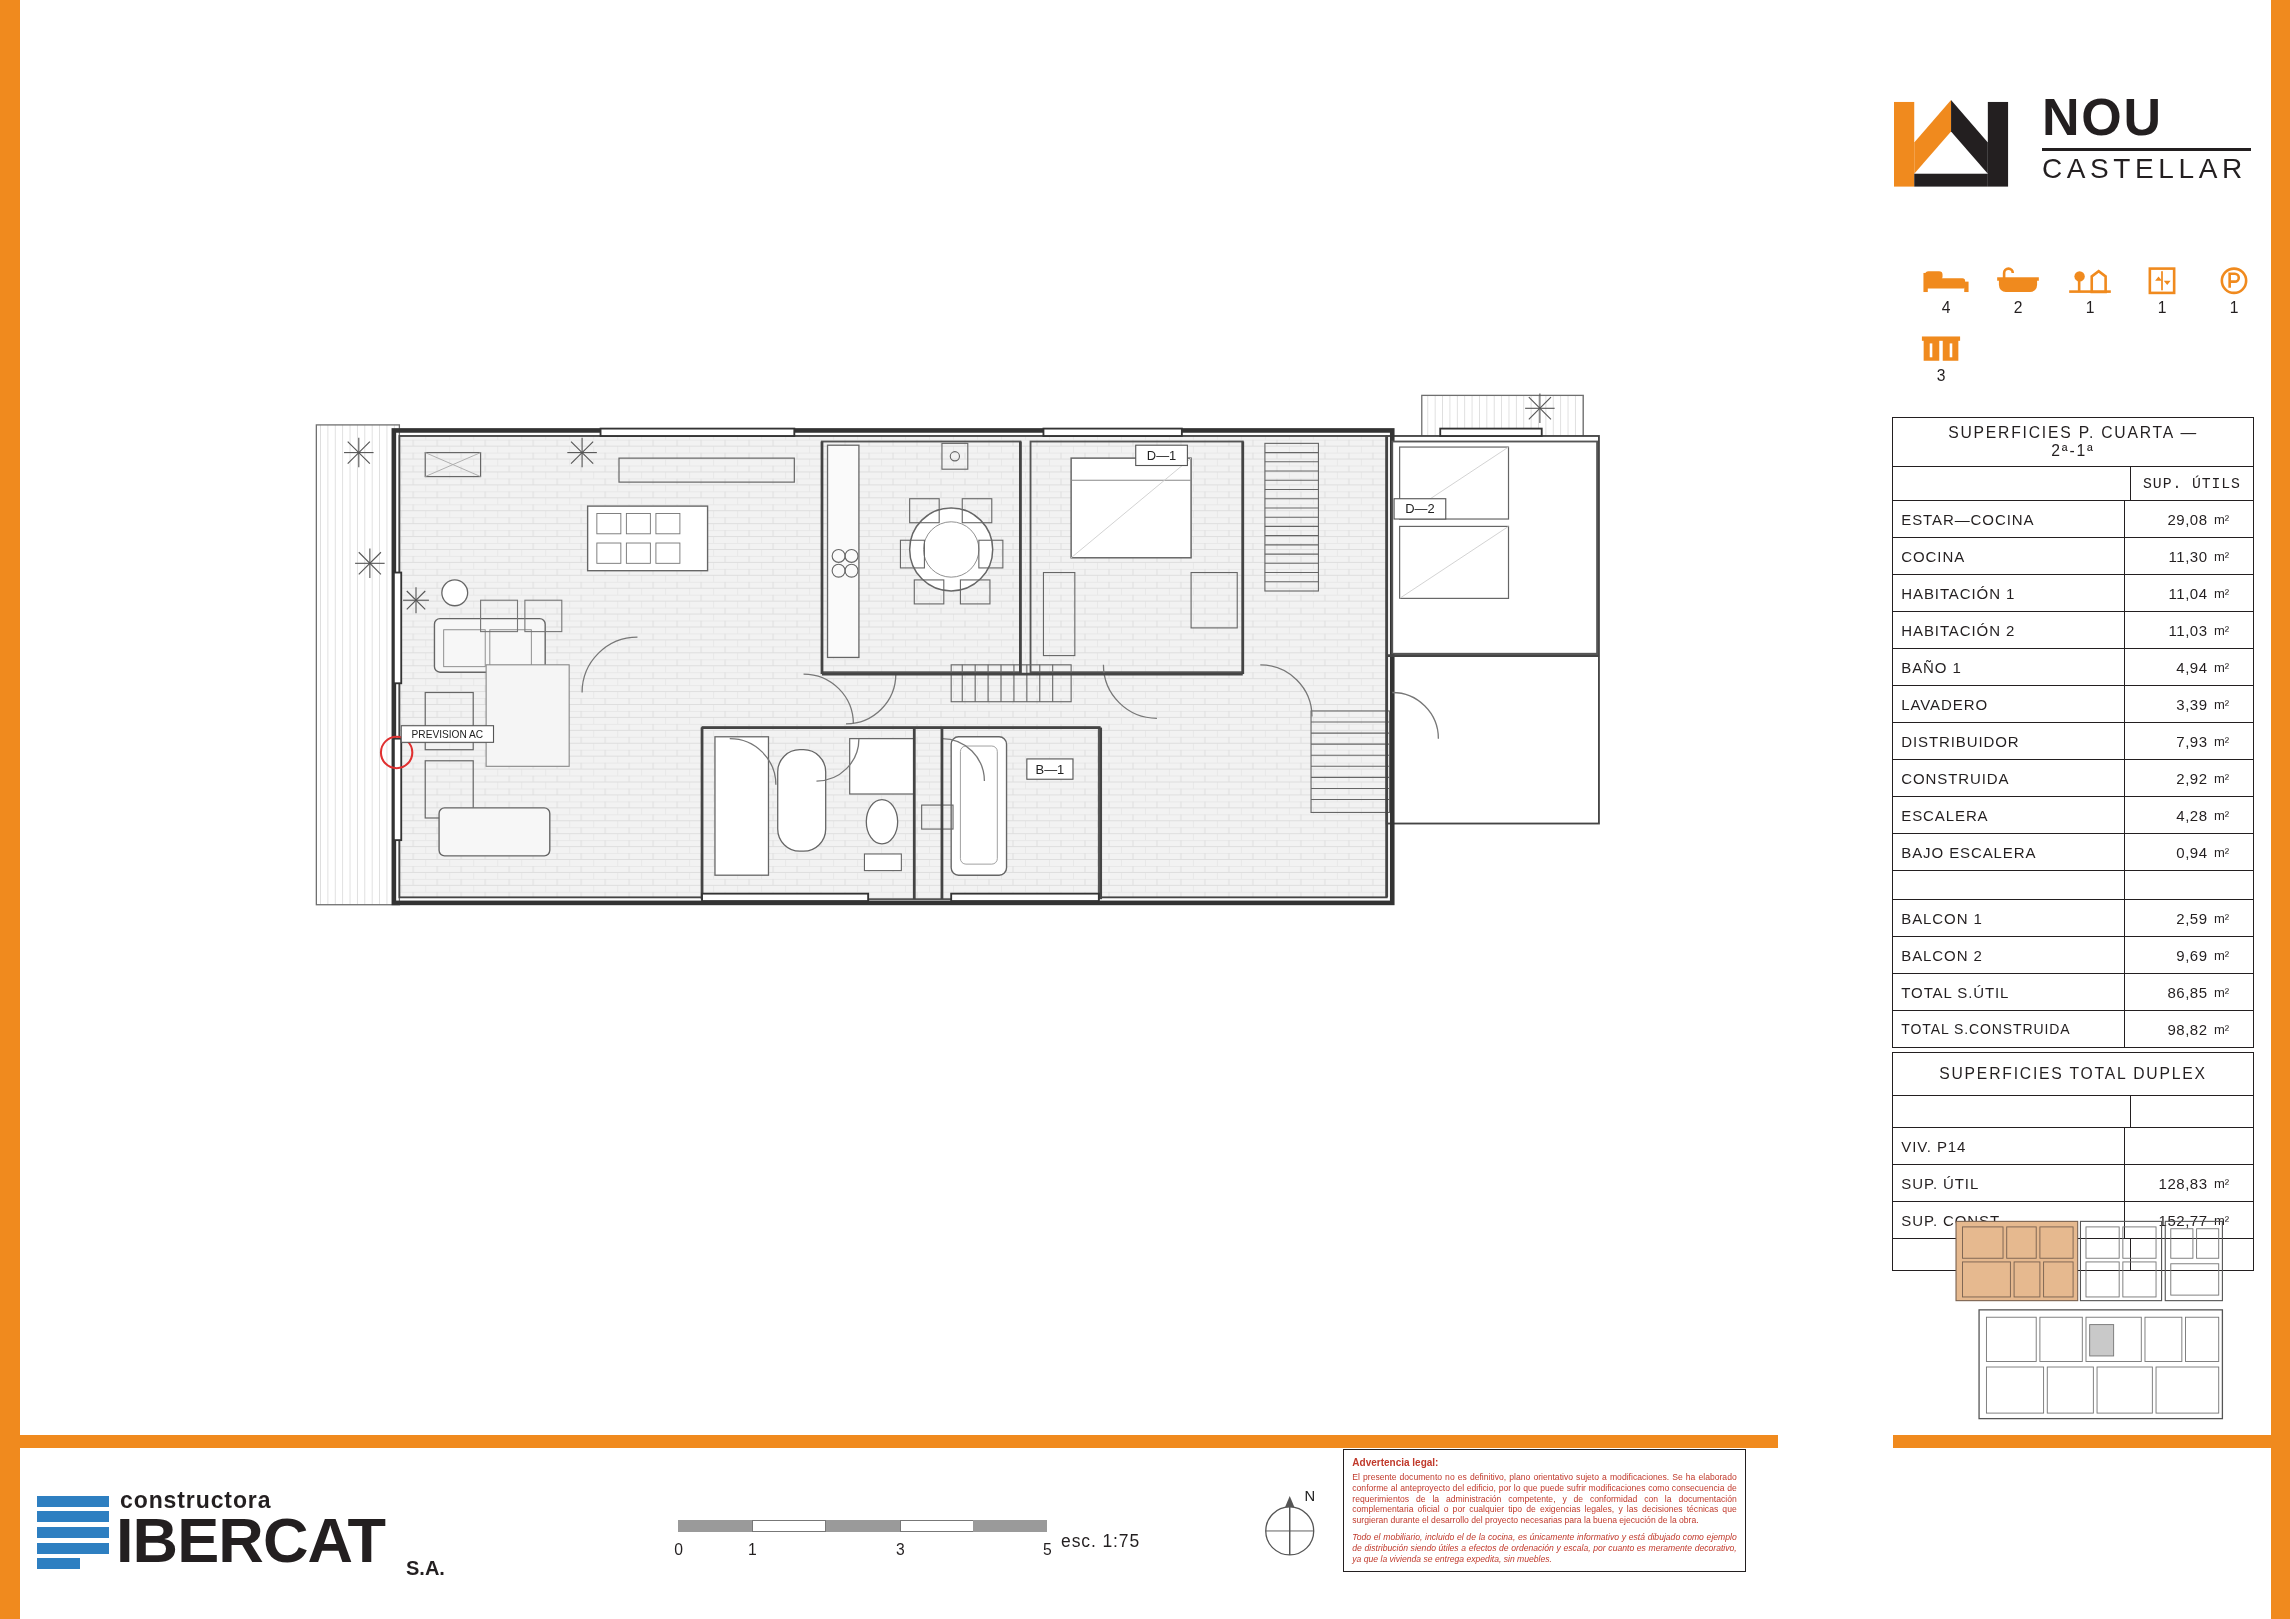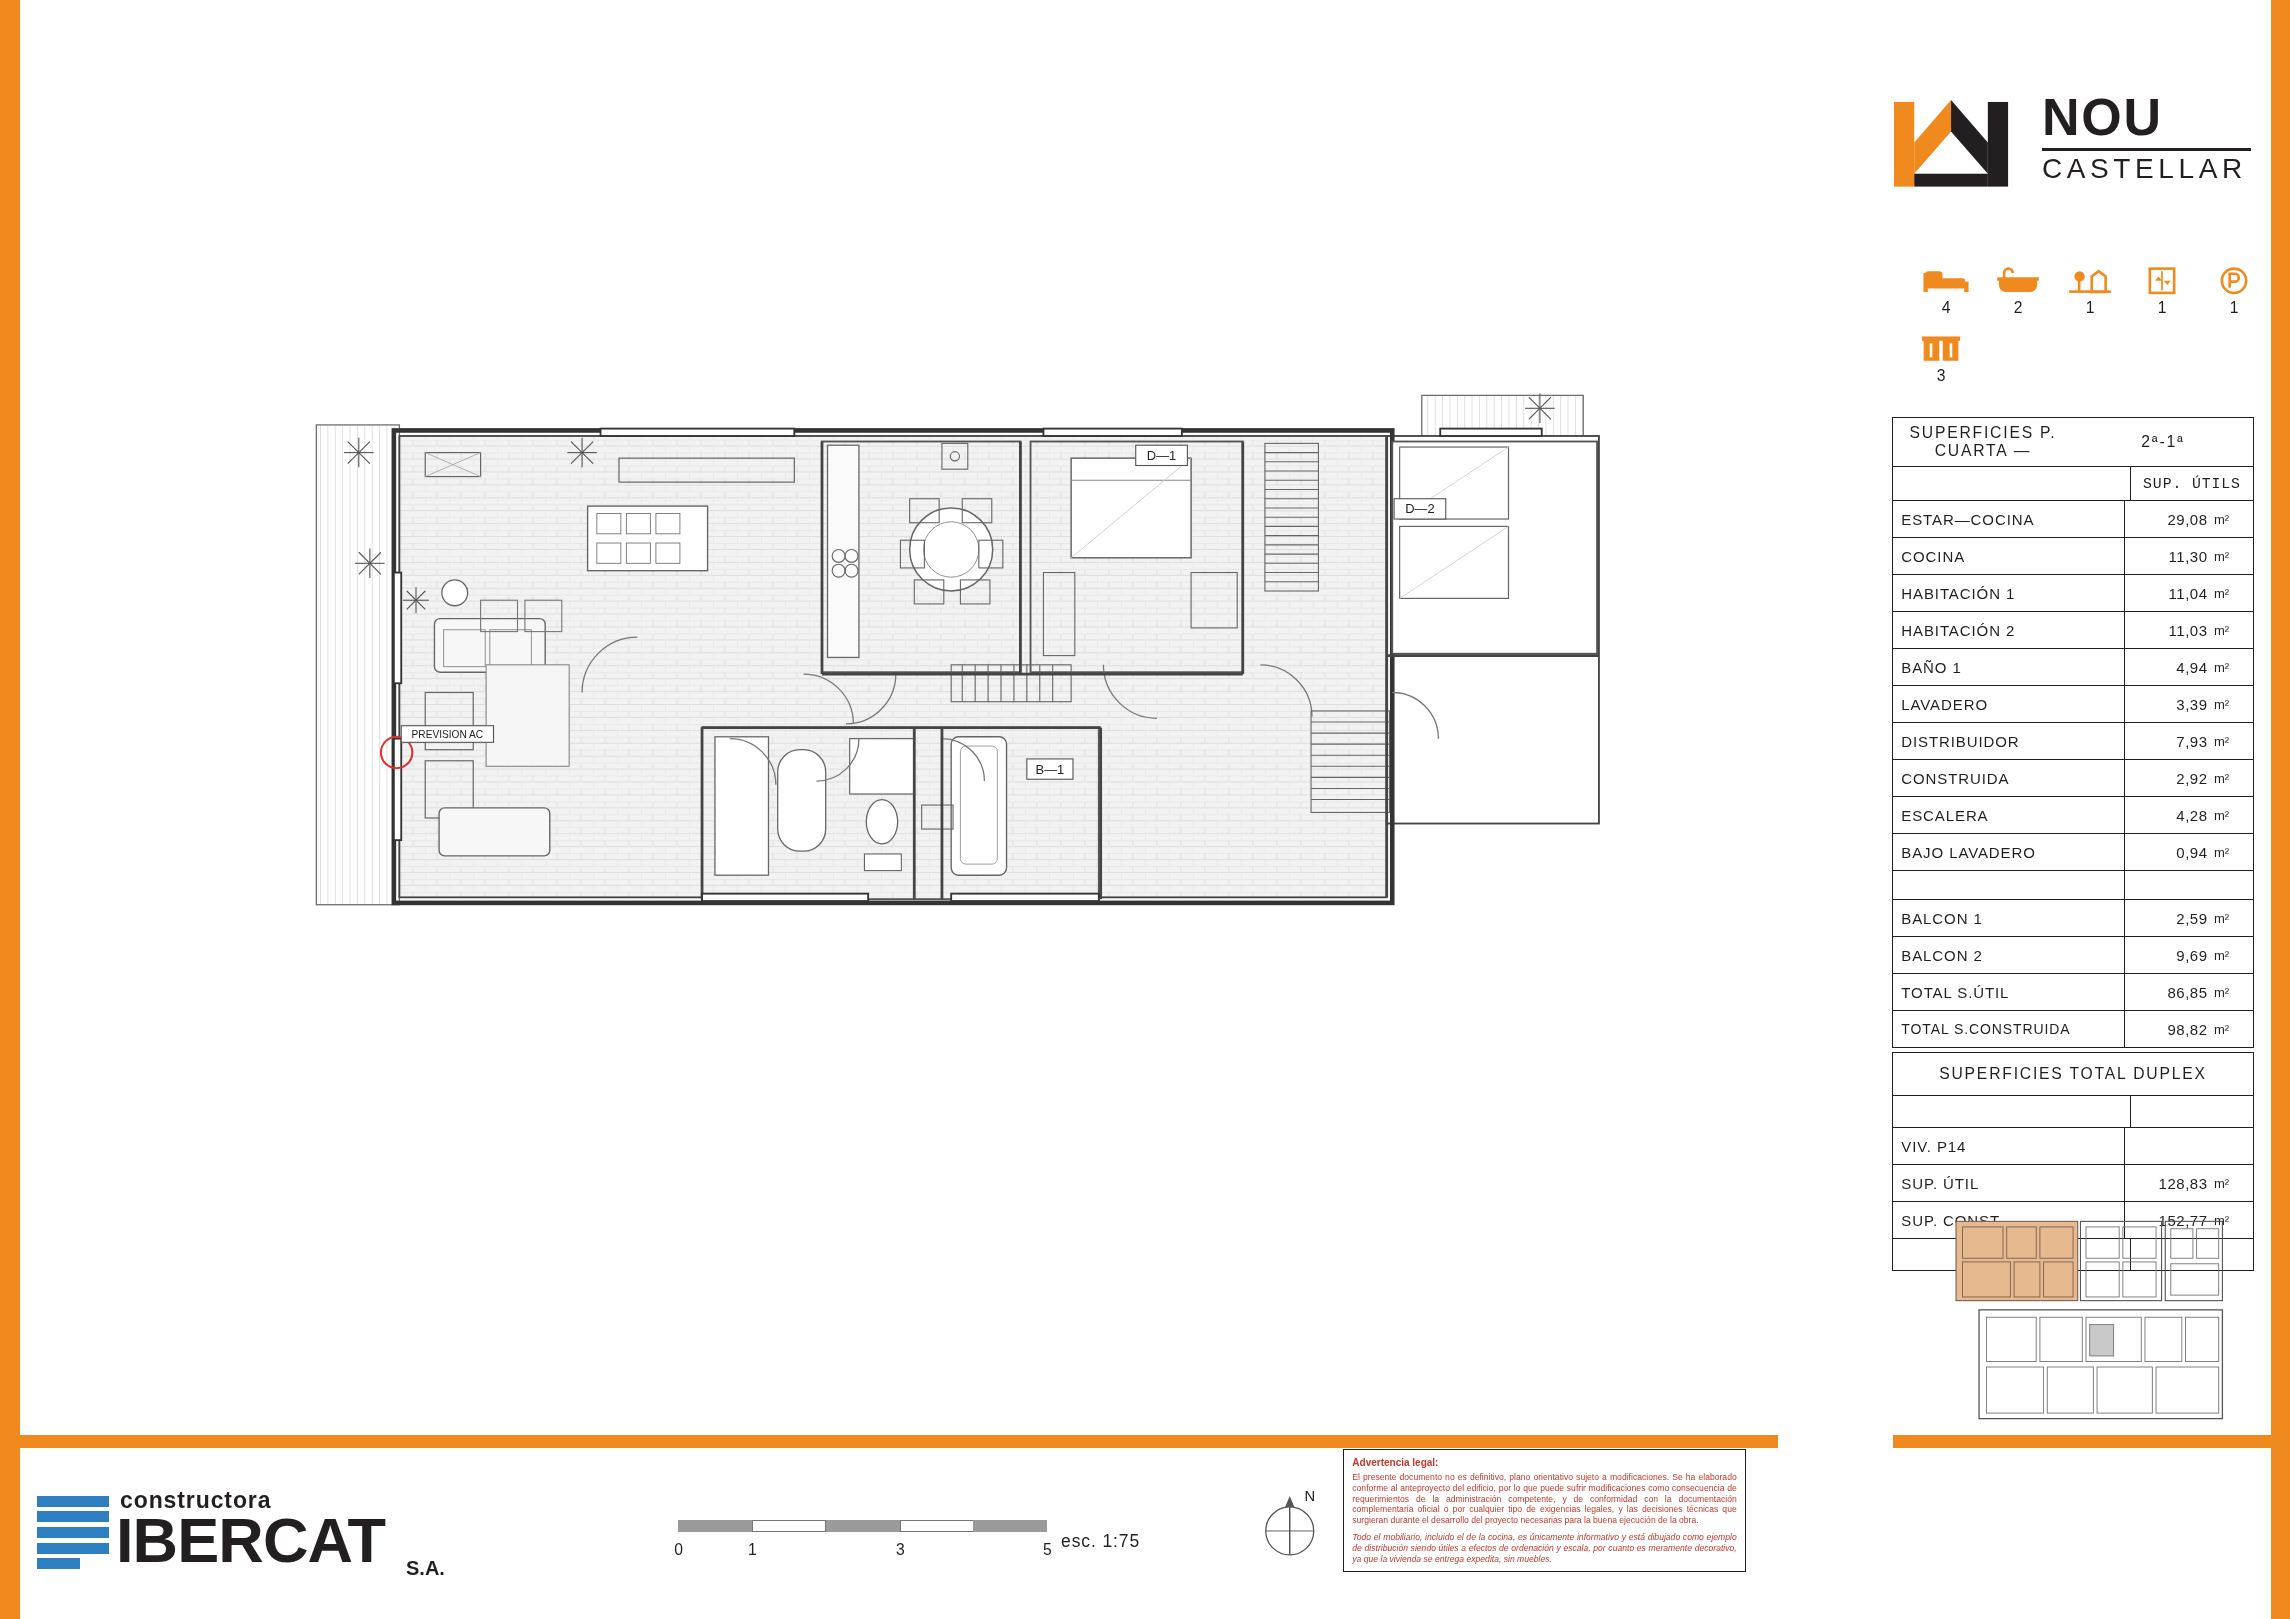--- a/index.html
+++ b/index.html
@@ -166,21 +166,21 @@
             <rect x="13" y="12" width="3" height="16" fill="#fff"></rect>
             <rect x="36" y="12" width="3" height="16" fill="#fff"></rect>
           </svg>
       </div>
       <div class="icon-num">3</div>
     </div>
   </div>
 </div>
 
 <div class="table tbl-main">
-  <div class="trow th" style="border-bottom:0.9px solid #231f20;flex-direction:row;justify-content:center;">
+  <div class="trow th" style="border-bottom:0.9px solid #231f20;flex-direction:column;justify-content:center;">
     <div class="c">SUPERFICIES  P.  CUARTA  —</div>
     <div class="c">2ª-1ª</div>
   </div>
   <div class="colhdr">
     <div class="spacer"></div>
     <div class="lbl">SUP.  ÚTILS</div>
   </div>
 
   <div class="trow">
       <div class="c-name">ESTAR—COCINA</div>
@@ -230,21 +230,21 @@
       <div class="c-val">2,92</div>
       <div class="c-unit">m²</div>
     </div>
   <div class="trow">
       <div class="c-name">ESCALERA</div>
       <div class="rowline"></div>
       <div class="c-val">4,28</div>
       <div class="c-unit">m²</div>
     </div>
   <div class="trow">
-      <div class="c-name">BAJO  LAVADERO</div>
+      <div class="c-name">BAJO  ESCALERA</div>
       <div class="rowline"></div>
       <div class="c-val">0,94</div>
       <div class="c-unit">m²</div>
     </div>
   <div class="trow empty-row">
       <div class="c-name"></div>
       <div class="rowline"></div>
       <div class="c-val"></div>
       <div class="c-unit"></div>
     </div>

